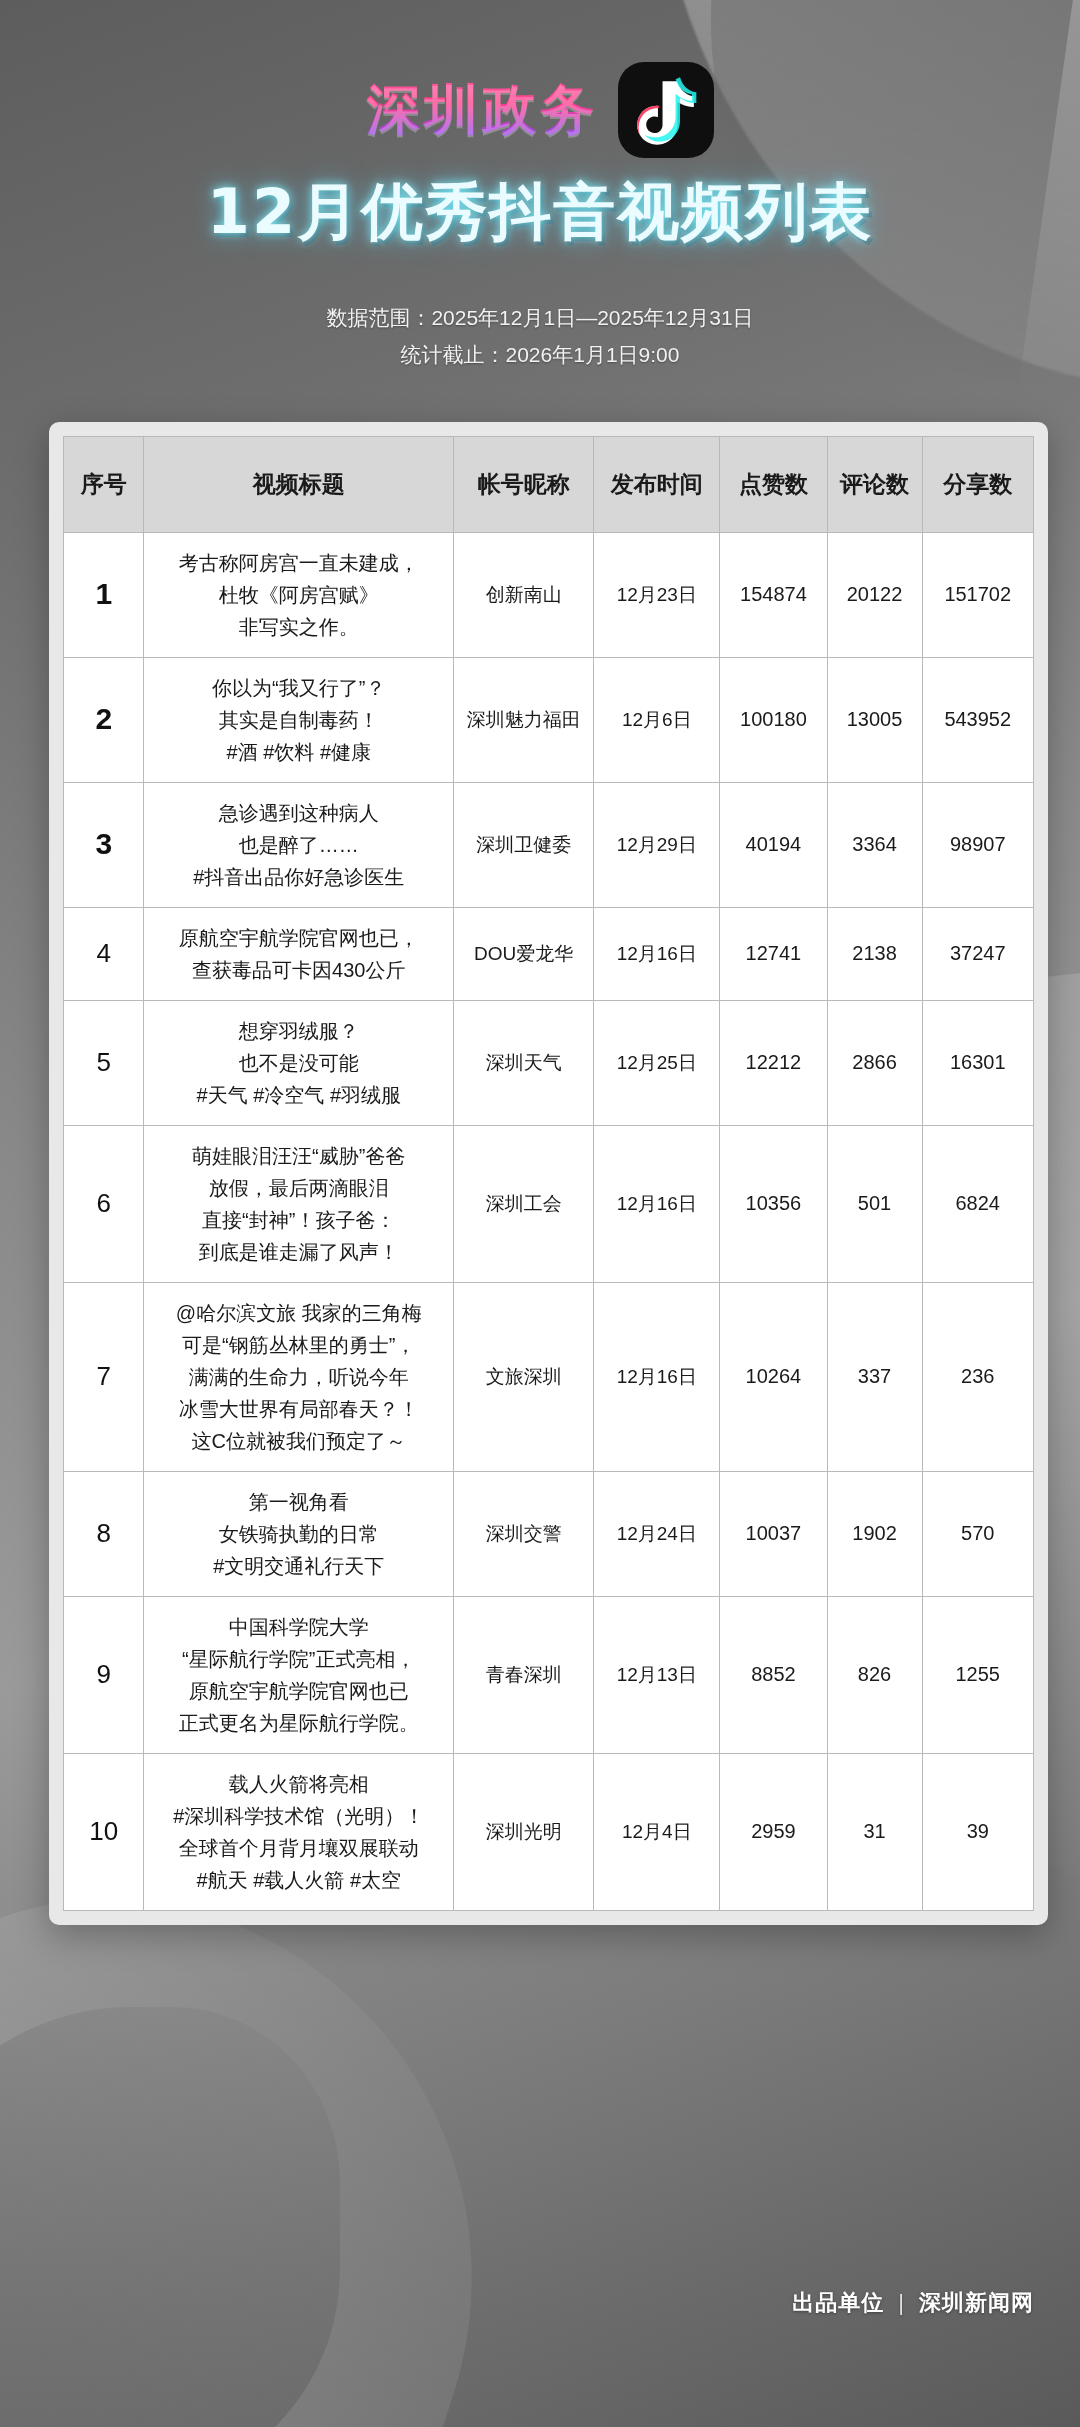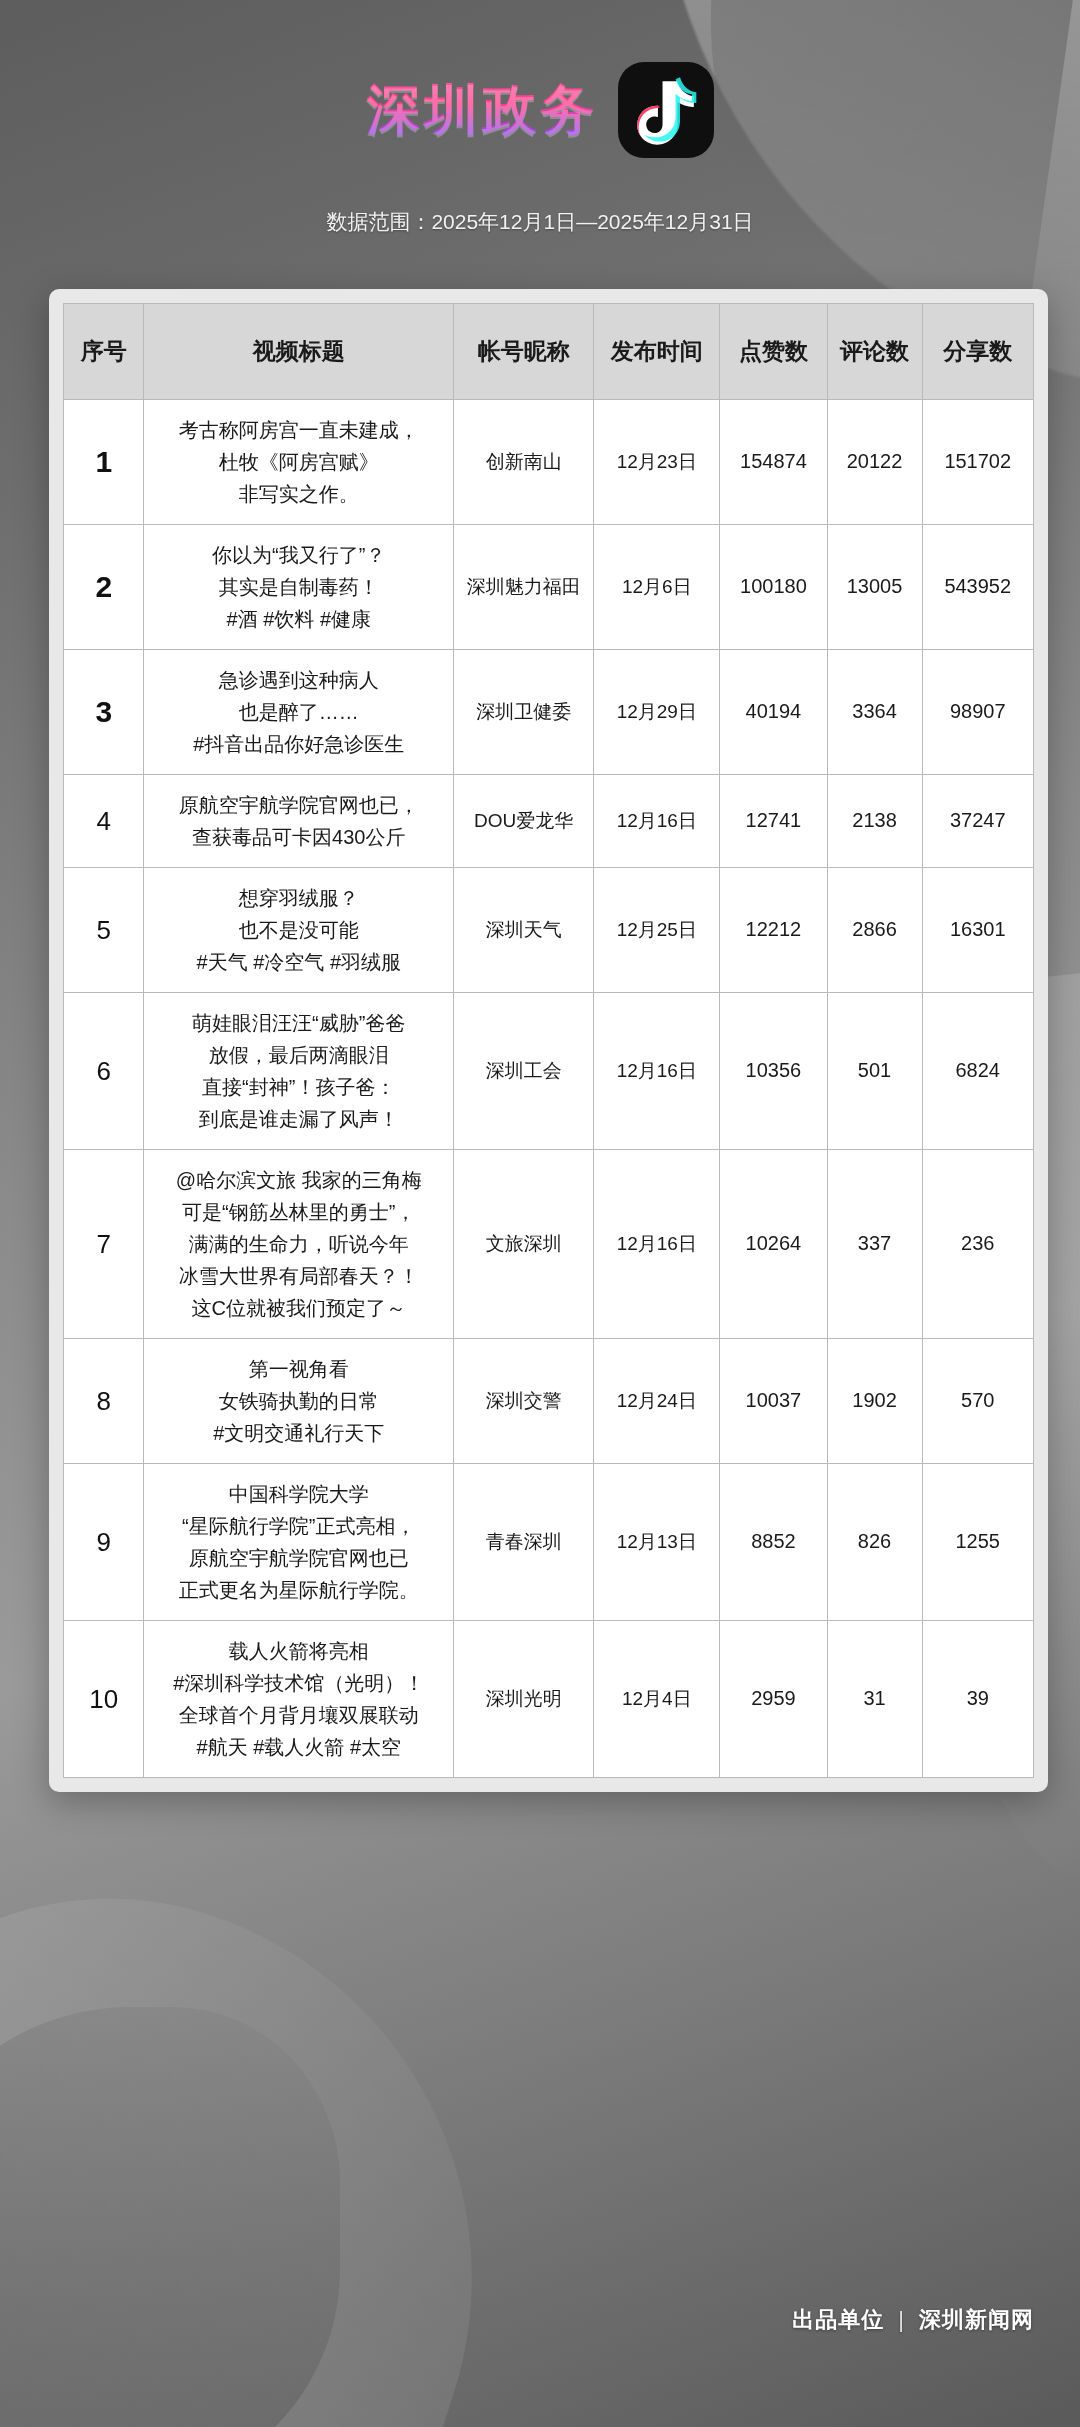--- a/index.html
+++ b/index.html
@@ -165,21 +165,21 @@
   col.c-account { width: 136px; }
   col.c-date { width: 122px; }
   col.c-like { width: 104px; }
   col.c-comment { width: 92px; }
   col.c-share { width: 108px; }
 
   
   .footer {
     position: absolute;
     right: 46px;
-    bottom: 92px;
+    bottom: 109px;
     color: #ffffff;
     font-size: 22px;
     font-weight: bold;
     letter-spacing: 1px;
     text-shadow: 0 1px 3px rgba(0,0,0,0.4);
     display: flex;
     align-items: center;
     gap: 14px;
   }
   .footer .sep { opacity: 0.8; font-weight: normal; }
@@ -198,22 +198,24 @@
     <div class="title-row">
       <div class="title-main">深圳政务</div>
       <div class="tiktok-logo">
         <svg class="note" viewBox="0 0 100 100" xmlns="http://www.w3.org/2000/svg">
           <path d="M62 20c2.5 9 8.5 14.5 17 15.6v11.2c-6.2.3-11.8-1.6-17-5.3v22.8c0 12.7-9.2 21.8-21.2 21.8-11.6 0-20.8-8.8-20.8-20.4 0-11.9 9.4-20.9 21.6-20.2v11.7c-1.5-.4-3-.6-4.4-.4-4.6.6-8 4.2-7.8 8.9.2 4.7 4 8.4 8.7 8.3 4.8-.1 8.3-3.7 8.3-8.7V20H62z" fill="#ffffff"></path>
           <path d="M60 18c2.5 9 8.5 14.5 17 15.6v7c-6.9-.6-12.6-3.2-17-7.6v23.7c0 12.7-9.2 21.8-21.2 21.8-4.2 0-8-1.1-11.2-3.1 3.6 4.6 9.3 7.5 15.8 7.5 12 0 21.2-9.1 21.2-21.8V37.4c5.2 3.7 10.8 5.6 17 5.3V31.5c-8.5-1.1-14.5-6.6-17-15.6z" fill="#25f4ee" opacity="0.85"></path>
           <path d="M41.6 45.5c-12.2-.7-21.6 8.3-21.6 20.2 0 4.6 1.5 8.8 4 12.2-1.6-2.8-2.5-6.1-2.5-9.7 0-11.9 9.4-20.9 21.6-20.2v-2.5z" fill="#fe2c55" opacity="0.9"></path>
         </svg>
       </div>
     </div>
+    <div class="title-sub">12月优秀抖音视频列表</div>
     <div class="meta">
       <div>数据范围：2025年12月1日—2025年12月31日</div>
+      <div>统计截止：2026年1月1日9:00</div>
     </div>
   </div>
 
   <div class="card">
     <table>
       <colgroup>
         <col class="c-rank">
           <col class="c-title">
           <col class="c-account">
         <col class="c-date">

